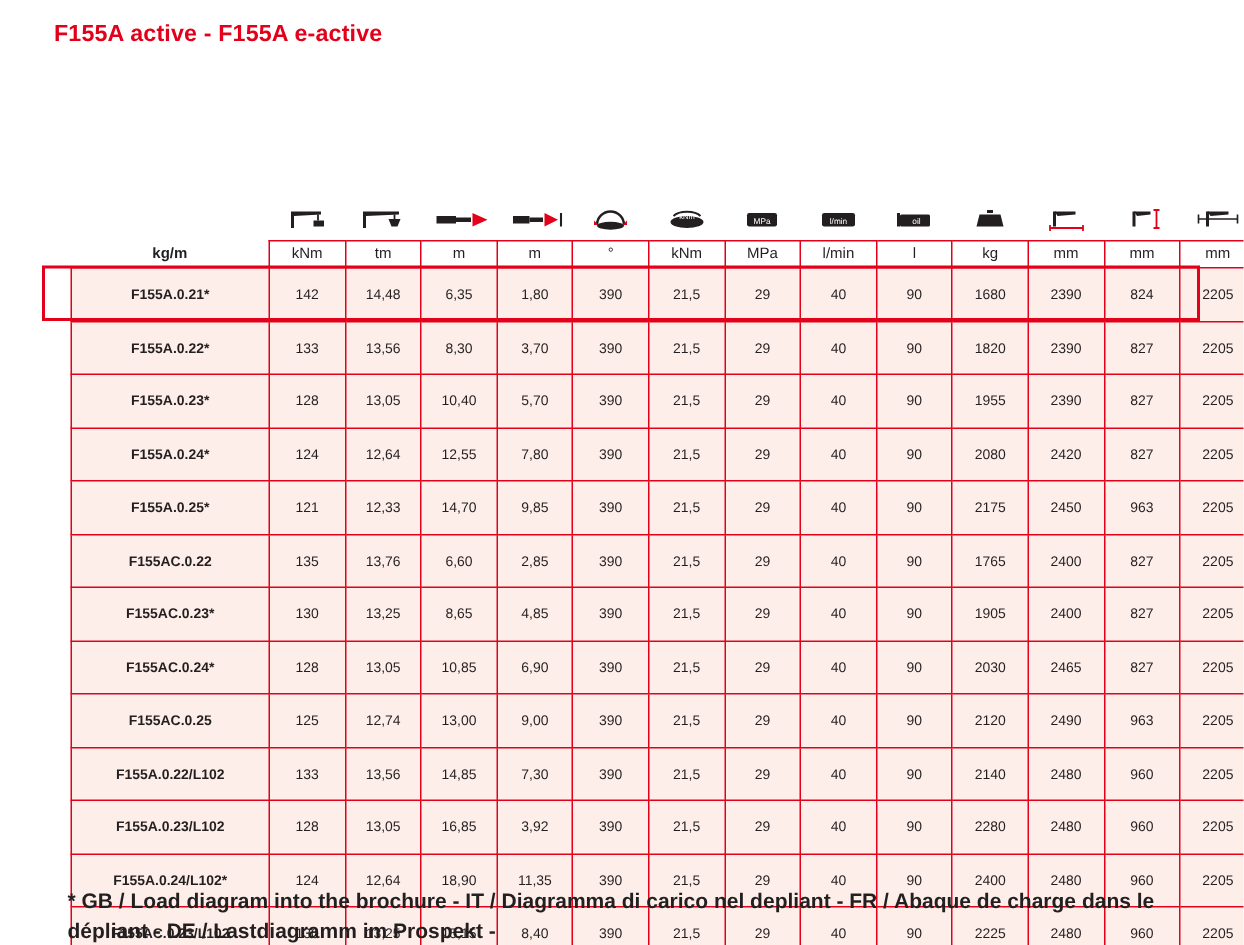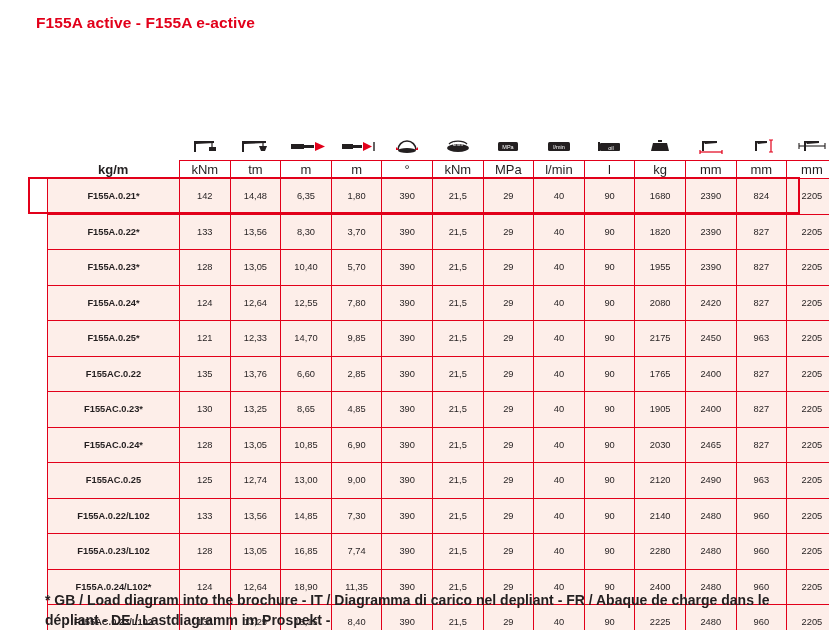--- a/index.html
+++ b/index.html
@@ -77,21 +77,21 @@
   }
   tr.icon-row td.kgm {
     border: none;
     background: #ffffff;
   }
   tr.unit-row td {
     background: #ffffff;
     border: 1px solid #e2001a;
     border-bottom: 1px solid #e2001a;
     height: 17px;
-    font-size: 13px;
+    font-size: 10px;
     color: #231f20;
   }
   tr.unit-row td.kgm {
     border: none;
     background: #ffffff;
   }
   .kgm-label {
     font-size: 11.5px;
     font-weight: bold;
     text-align: left;
@@ -448,21 +448,21 @@
             <td>2140</td>
             <td>2480</td>
             <td>960</td>
             <td>2205</td>
           </tr>
           <tr>
             <td class="model">F155A.0.23/L102</td>
             <td>128</td>
             <td>13,05</td>
             <td>16,85</td>
-            <td>7,74</td>
+            <td>3,92</td>
             <td>390</td>
             <td>21,5</td>
             <td>29</td>
             <td>40</td>
             <td>90</td>
             <td>2280</td>
             <td>2480</td>
             <td>960</td>
             <td>2205</td>
           </tr>

